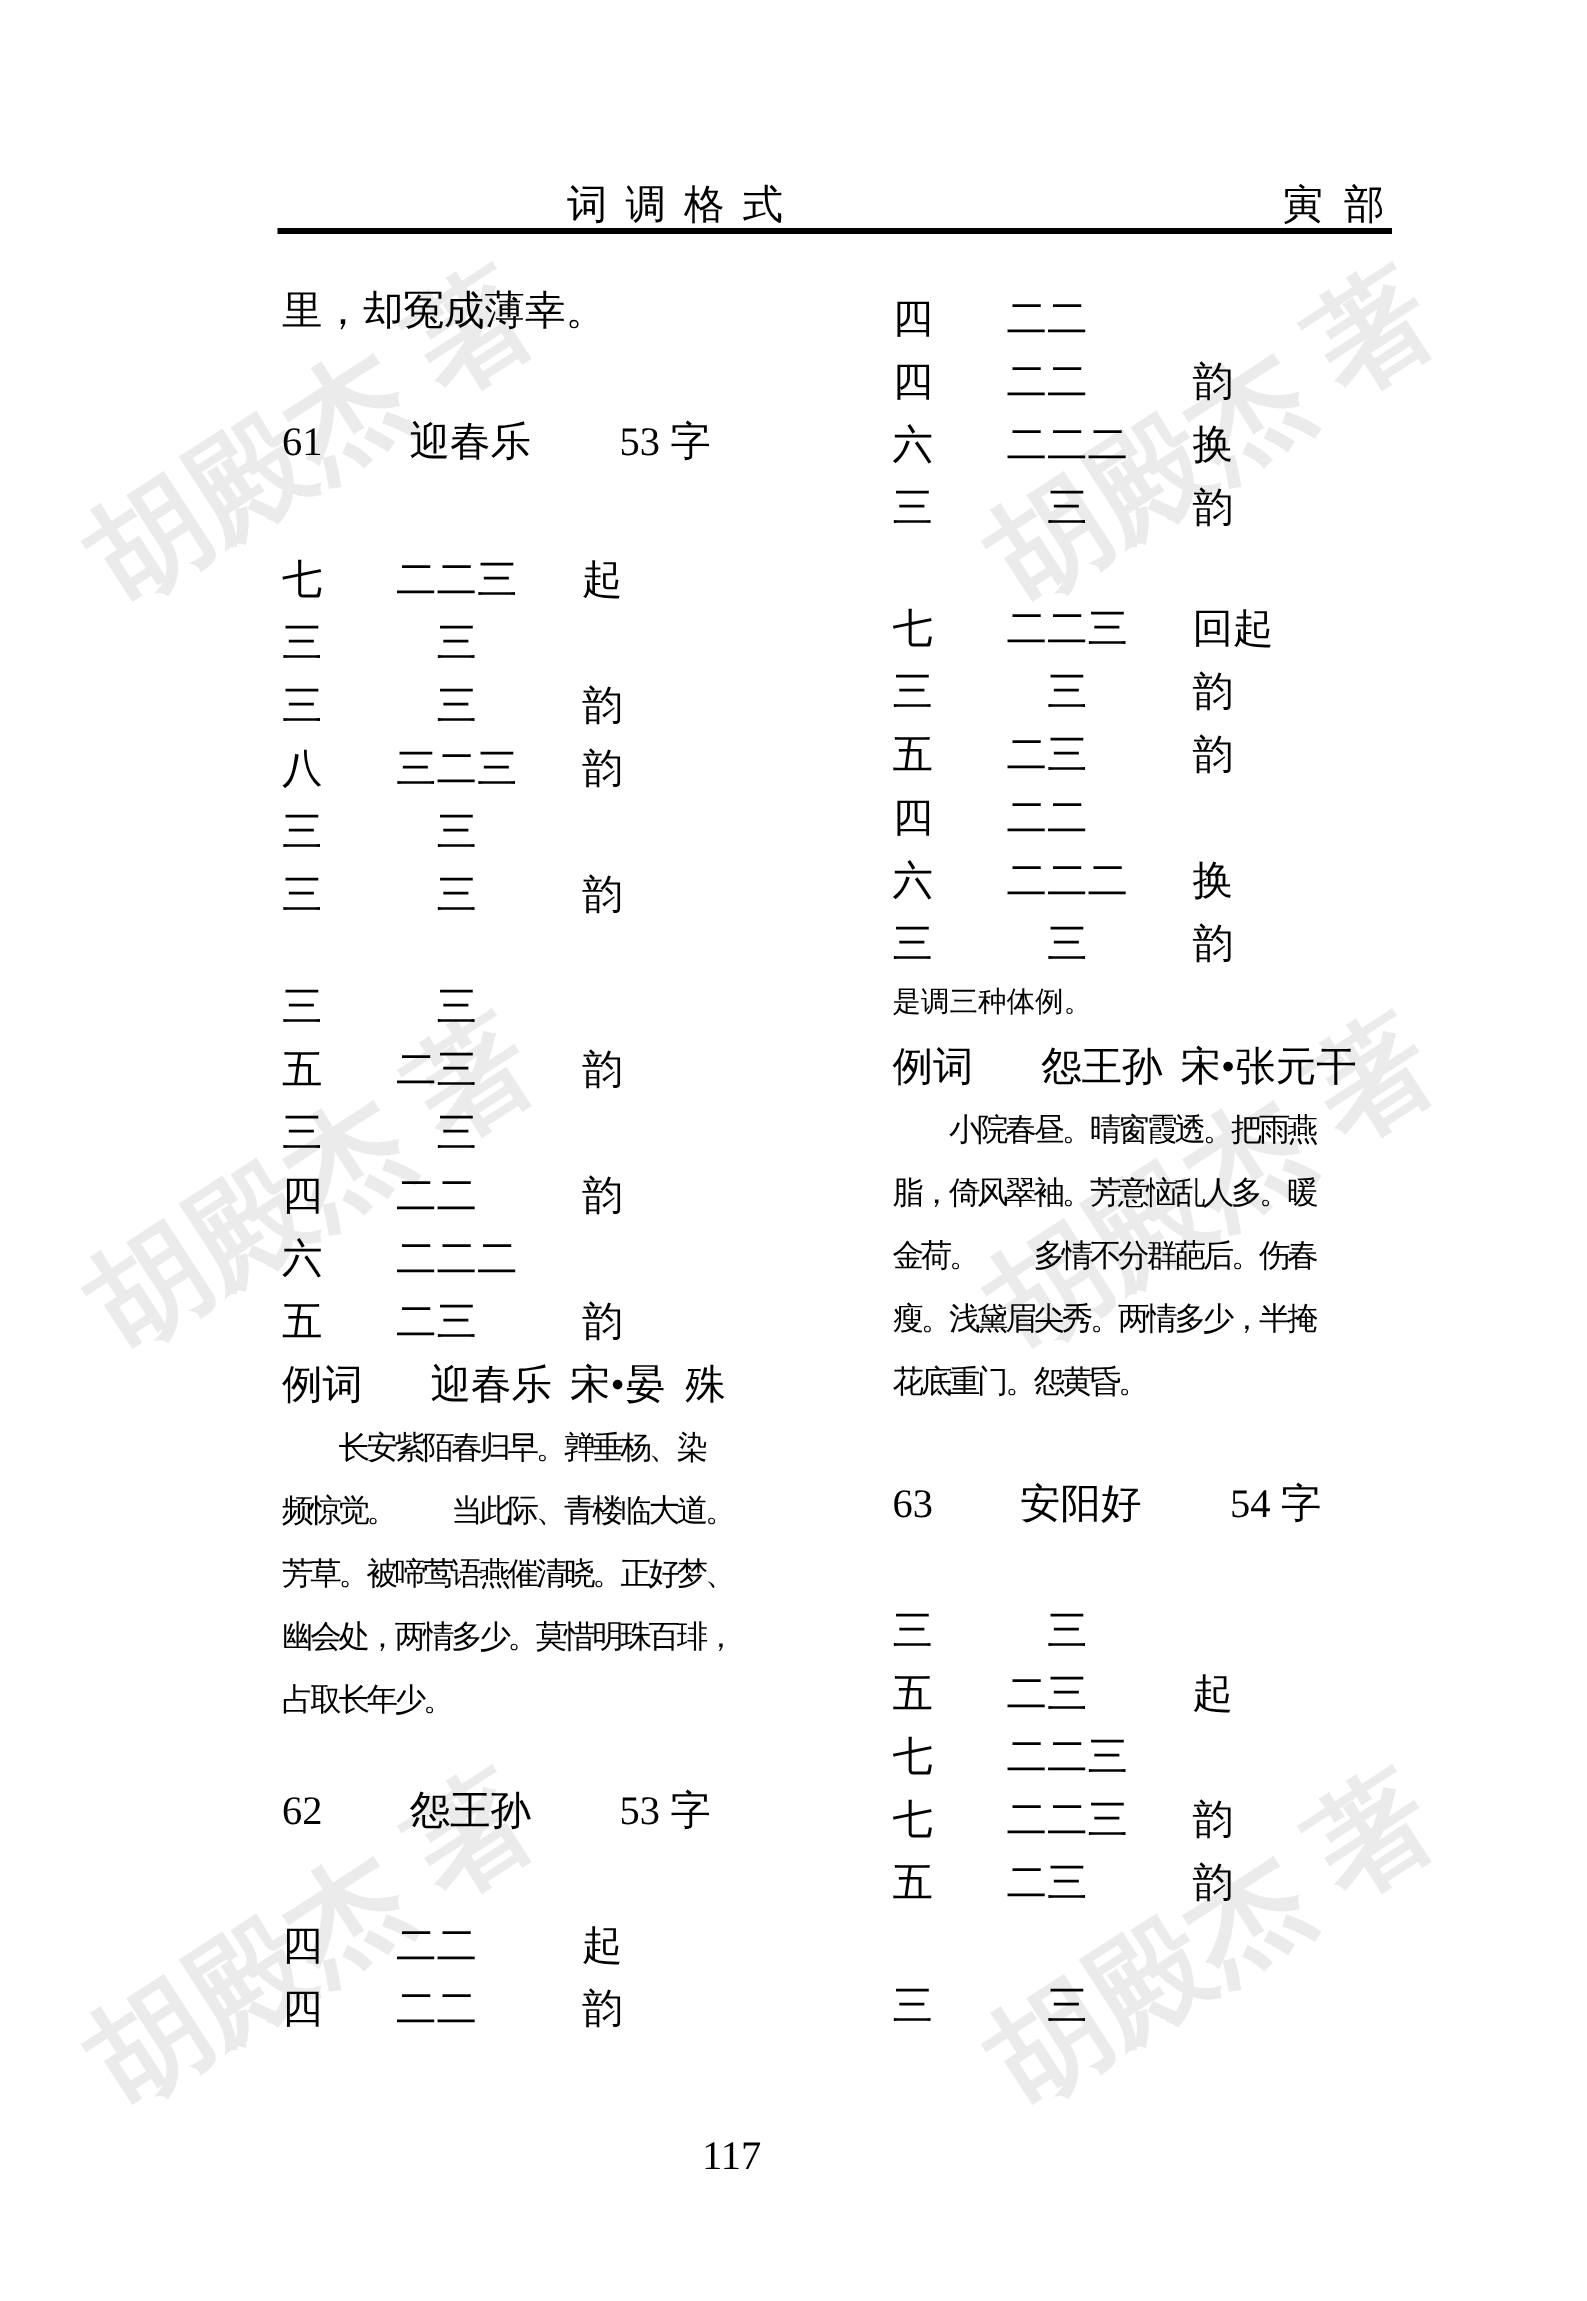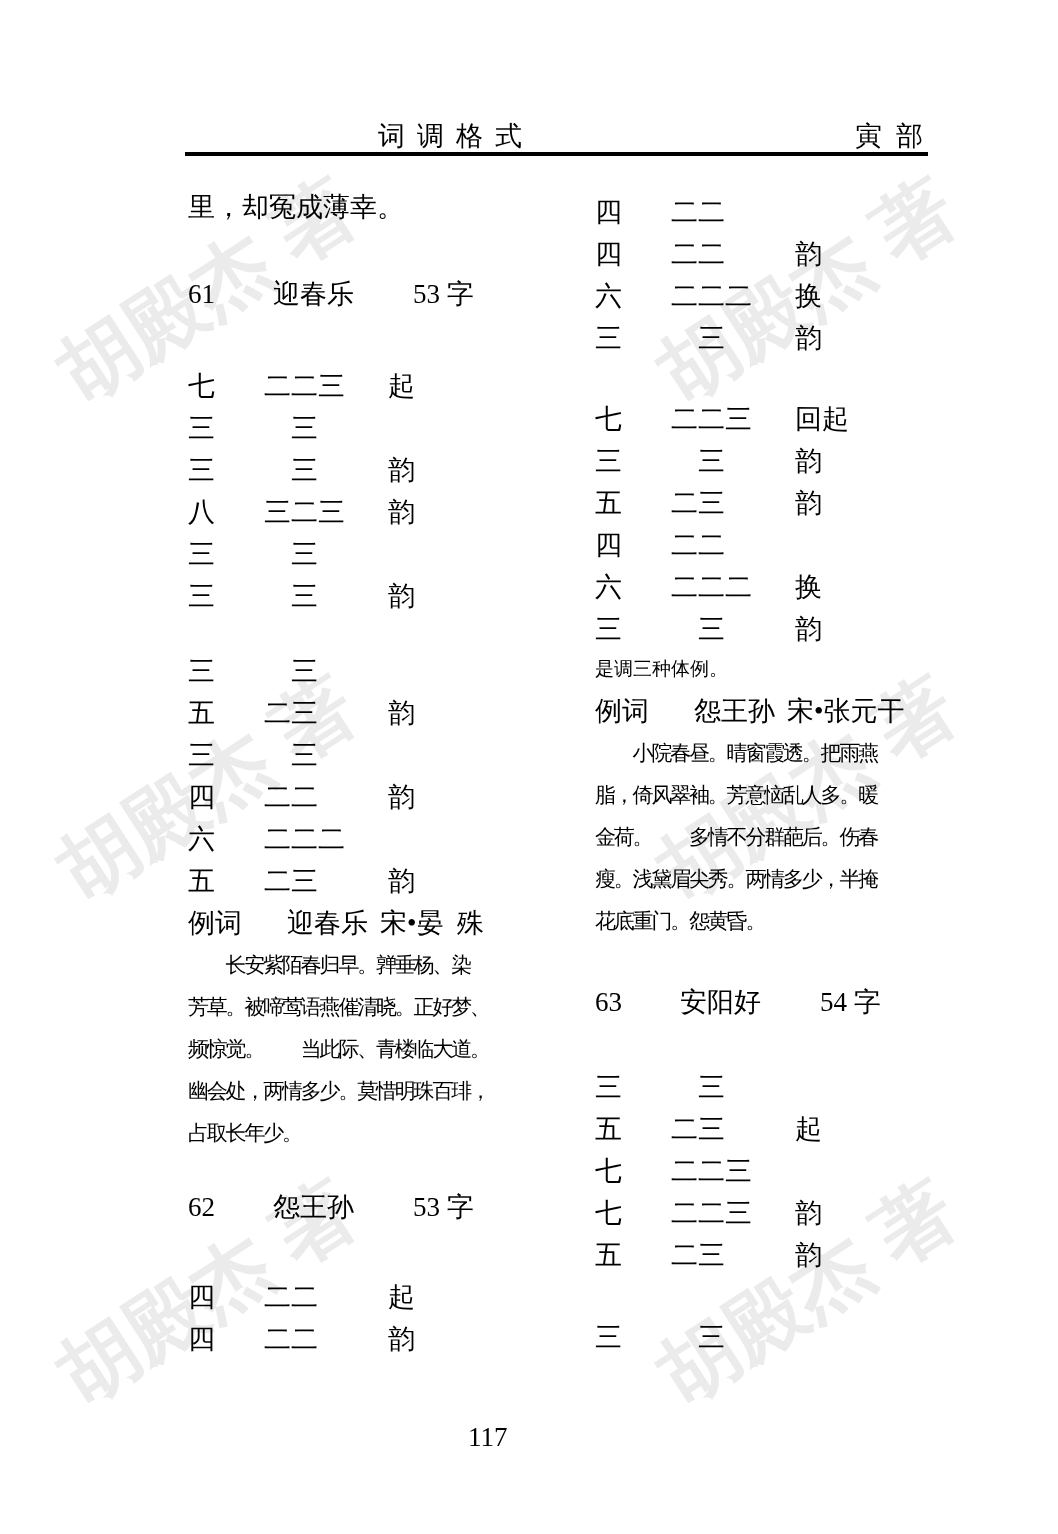--- a/index.html
+++ b/index.html
@@ -78,22 +78,22 @@
     <div class="prow"><span>三</span><span>　三</span><span></span></div>
     <div class="prow"><span>四</span><span>二二</span><span>韵</span></div>
     <div class="prow"><span>六</span><span>二二二</span><span></span></div>
     <div class="prow"><span>五</span><span>二三</span><span>韵</span></div>
     <div class="erow">
       <span>例词</span>
       <span>迎春乐</span>
       <span>宋•晏  殊</span>
     </div>
     <div class="pline">　　长安紫陌春归早。亸垂杨、染</div>
+    <div class="pline">频惊觉。　　当此际、青楼临大道。</div>
     <div class="pline">芳草。被啼莺语燕催清晓。正好梦、</div>
-    <div class="pline">频惊觉。　　当此际、青楼临大道。</div>
     <div class="pline">幽会处，两情多少。莫惜明珠百琲，</div>
     <div class="pline">占取长年少。</div>
   </div>
 
   <div class="abs colL hrow" style="top:1186px">
     <span>62</span>
     <span>怨王孙</span>
     <span>53 字</span>
   </div>
 

